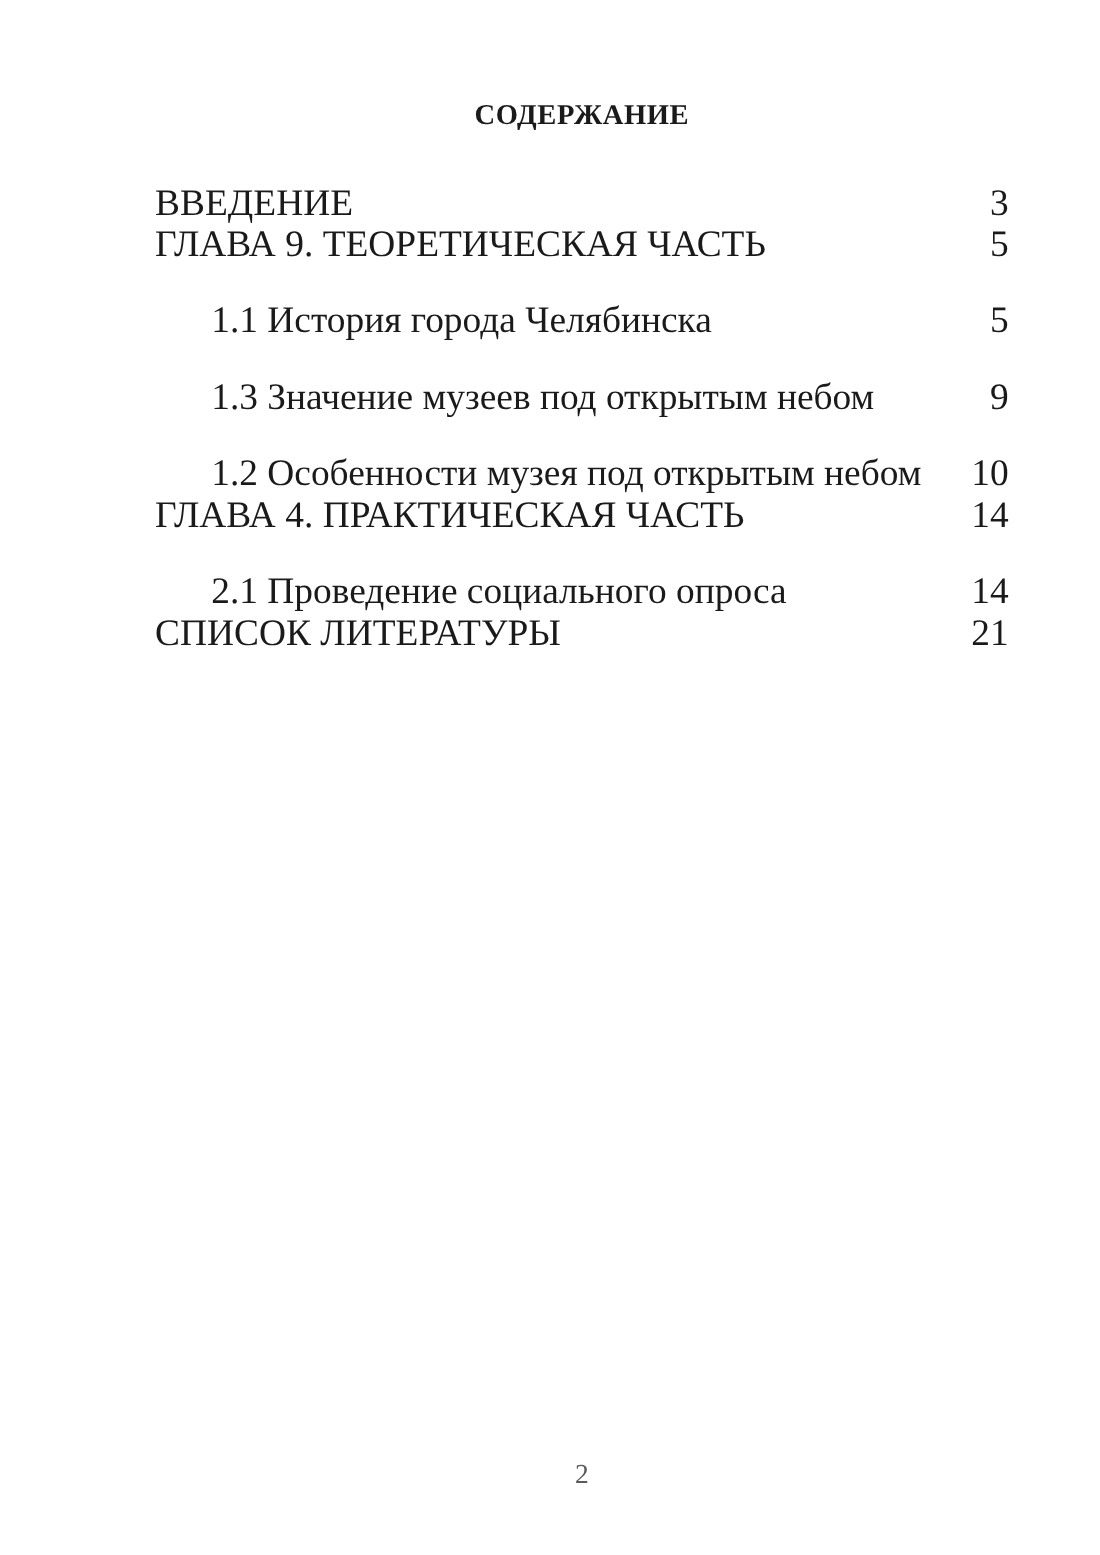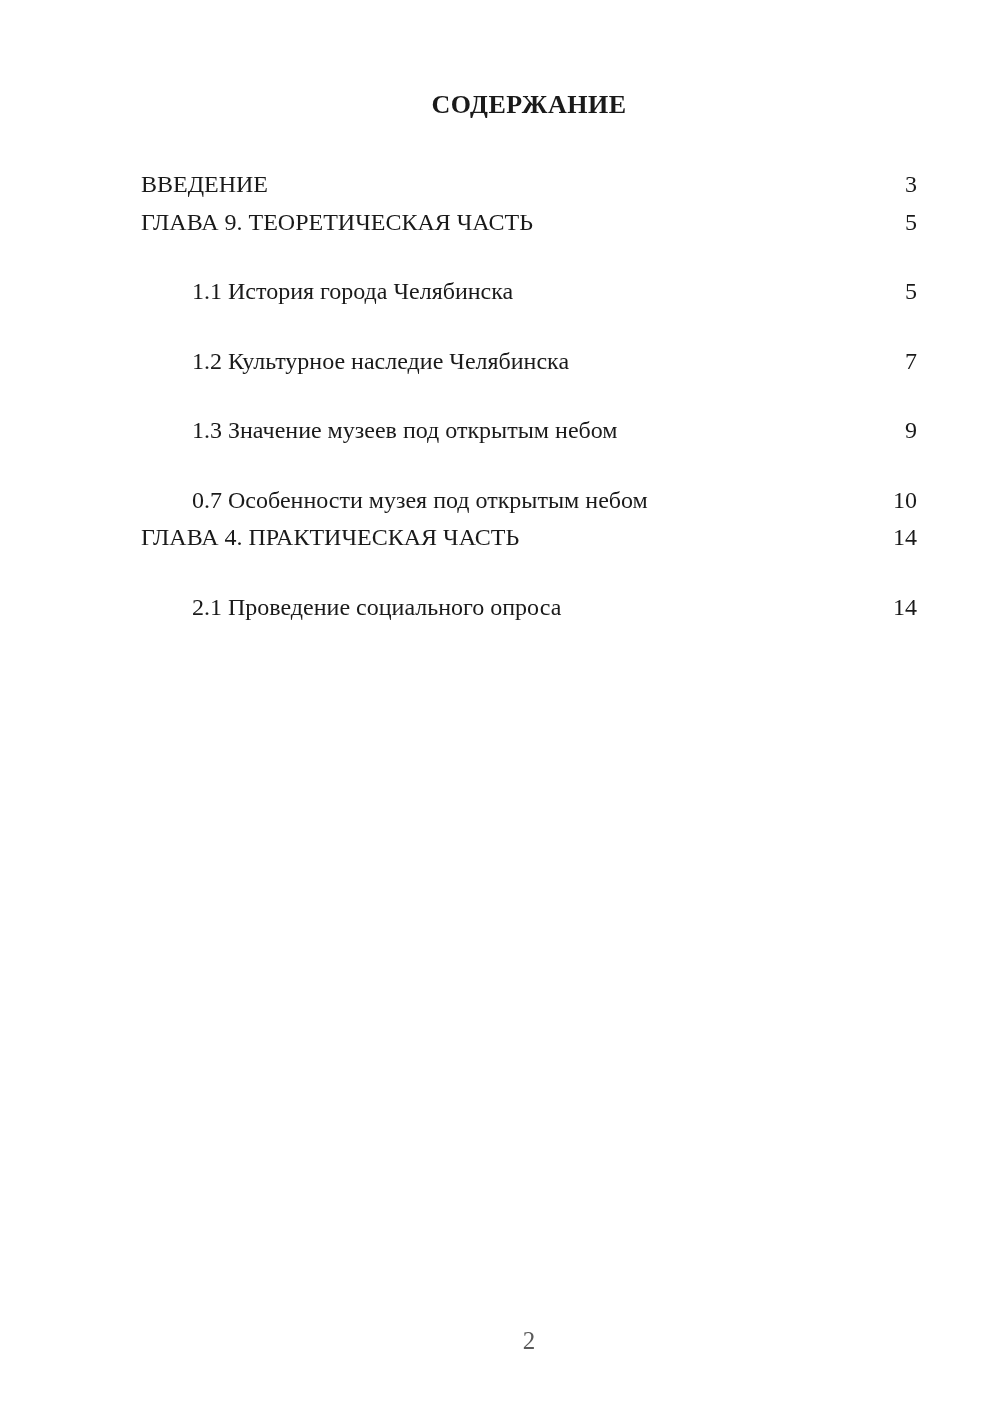--- a/index.html
+++ b/index.html
@@ -29,21 +29,21 @@
     line-height: 34px;
     letter-spacing: 0.5px;
   }
   .toc {
     margin-top: 44px;
   }
   .toc-row {
     display: flex;
     justify-content: space-between;
     align-items: baseline;
-    font-size: 24px;
+    font-size: 34px;
     line-height: 37.5px;
     white-space: nowrap;
   }
   .toc-row .toc-label {
     flex: 1 1 auto;
     overflow: hidden;
   }
   .toc-row.sub .toc-label {
     padding-left: 51px;
     margin-top: 32px;
@@ -79,36 +79,36 @@
   </div>
         <div class="toc-row">
     <span class="toc-label">ГЛАВА 9. ТЕОРЕТИЧЕСКАЯ ЧАСТЬ</span>
     <span class="toc-page">5</span>
   </div>
         <div class="toc-row sub">
     <span class="toc-label">1.1 История города Челябинска</span>
     <span class="toc-page">5</span>
   </div>
         <div class="toc-row sub">
-    <span class="toc-label">1.2 Культурное наследие Челябинска</span>
-    <span class="toc-page">7</span>
-  </div>
-        <div class="toc-row sub">
     <span class="toc-label">1.3 Значение музеев под открытым небом</span>
     <span class="toc-page">9</span>
   </div>
         <div class="toc-row sub">
-    <span class="toc-label">0.7 Особенности музея под открытым небом</span>
+    <span class="toc-label">1.2 Особенности музея под открытым небом</span>
     <span class="toc-page">10</span>
   </div>
         <div class="toc-row">
     <span class="toc-label">ГЛАВА 4. ПРАКТИЧЕСКАЯ ЧАСТЬ</span>
     <span class="toc-page">14</span>
   </div>
         <div class="toc-row sub">
     <span class="toc-label">2.1 Проведение социального опроса</span>
     <span class="toc-page">14</span>
   </div>
+        <div class="toc-row">
+    <span class="toc-label">СПИСОК ЛИТЕРАТУРЫ</span>
+    <span class="toc-page">21</span>
+  </div>
       </div>
   </div>
 
   <div class="page-footer">2</div>
 </div>
 
 </body></html>

